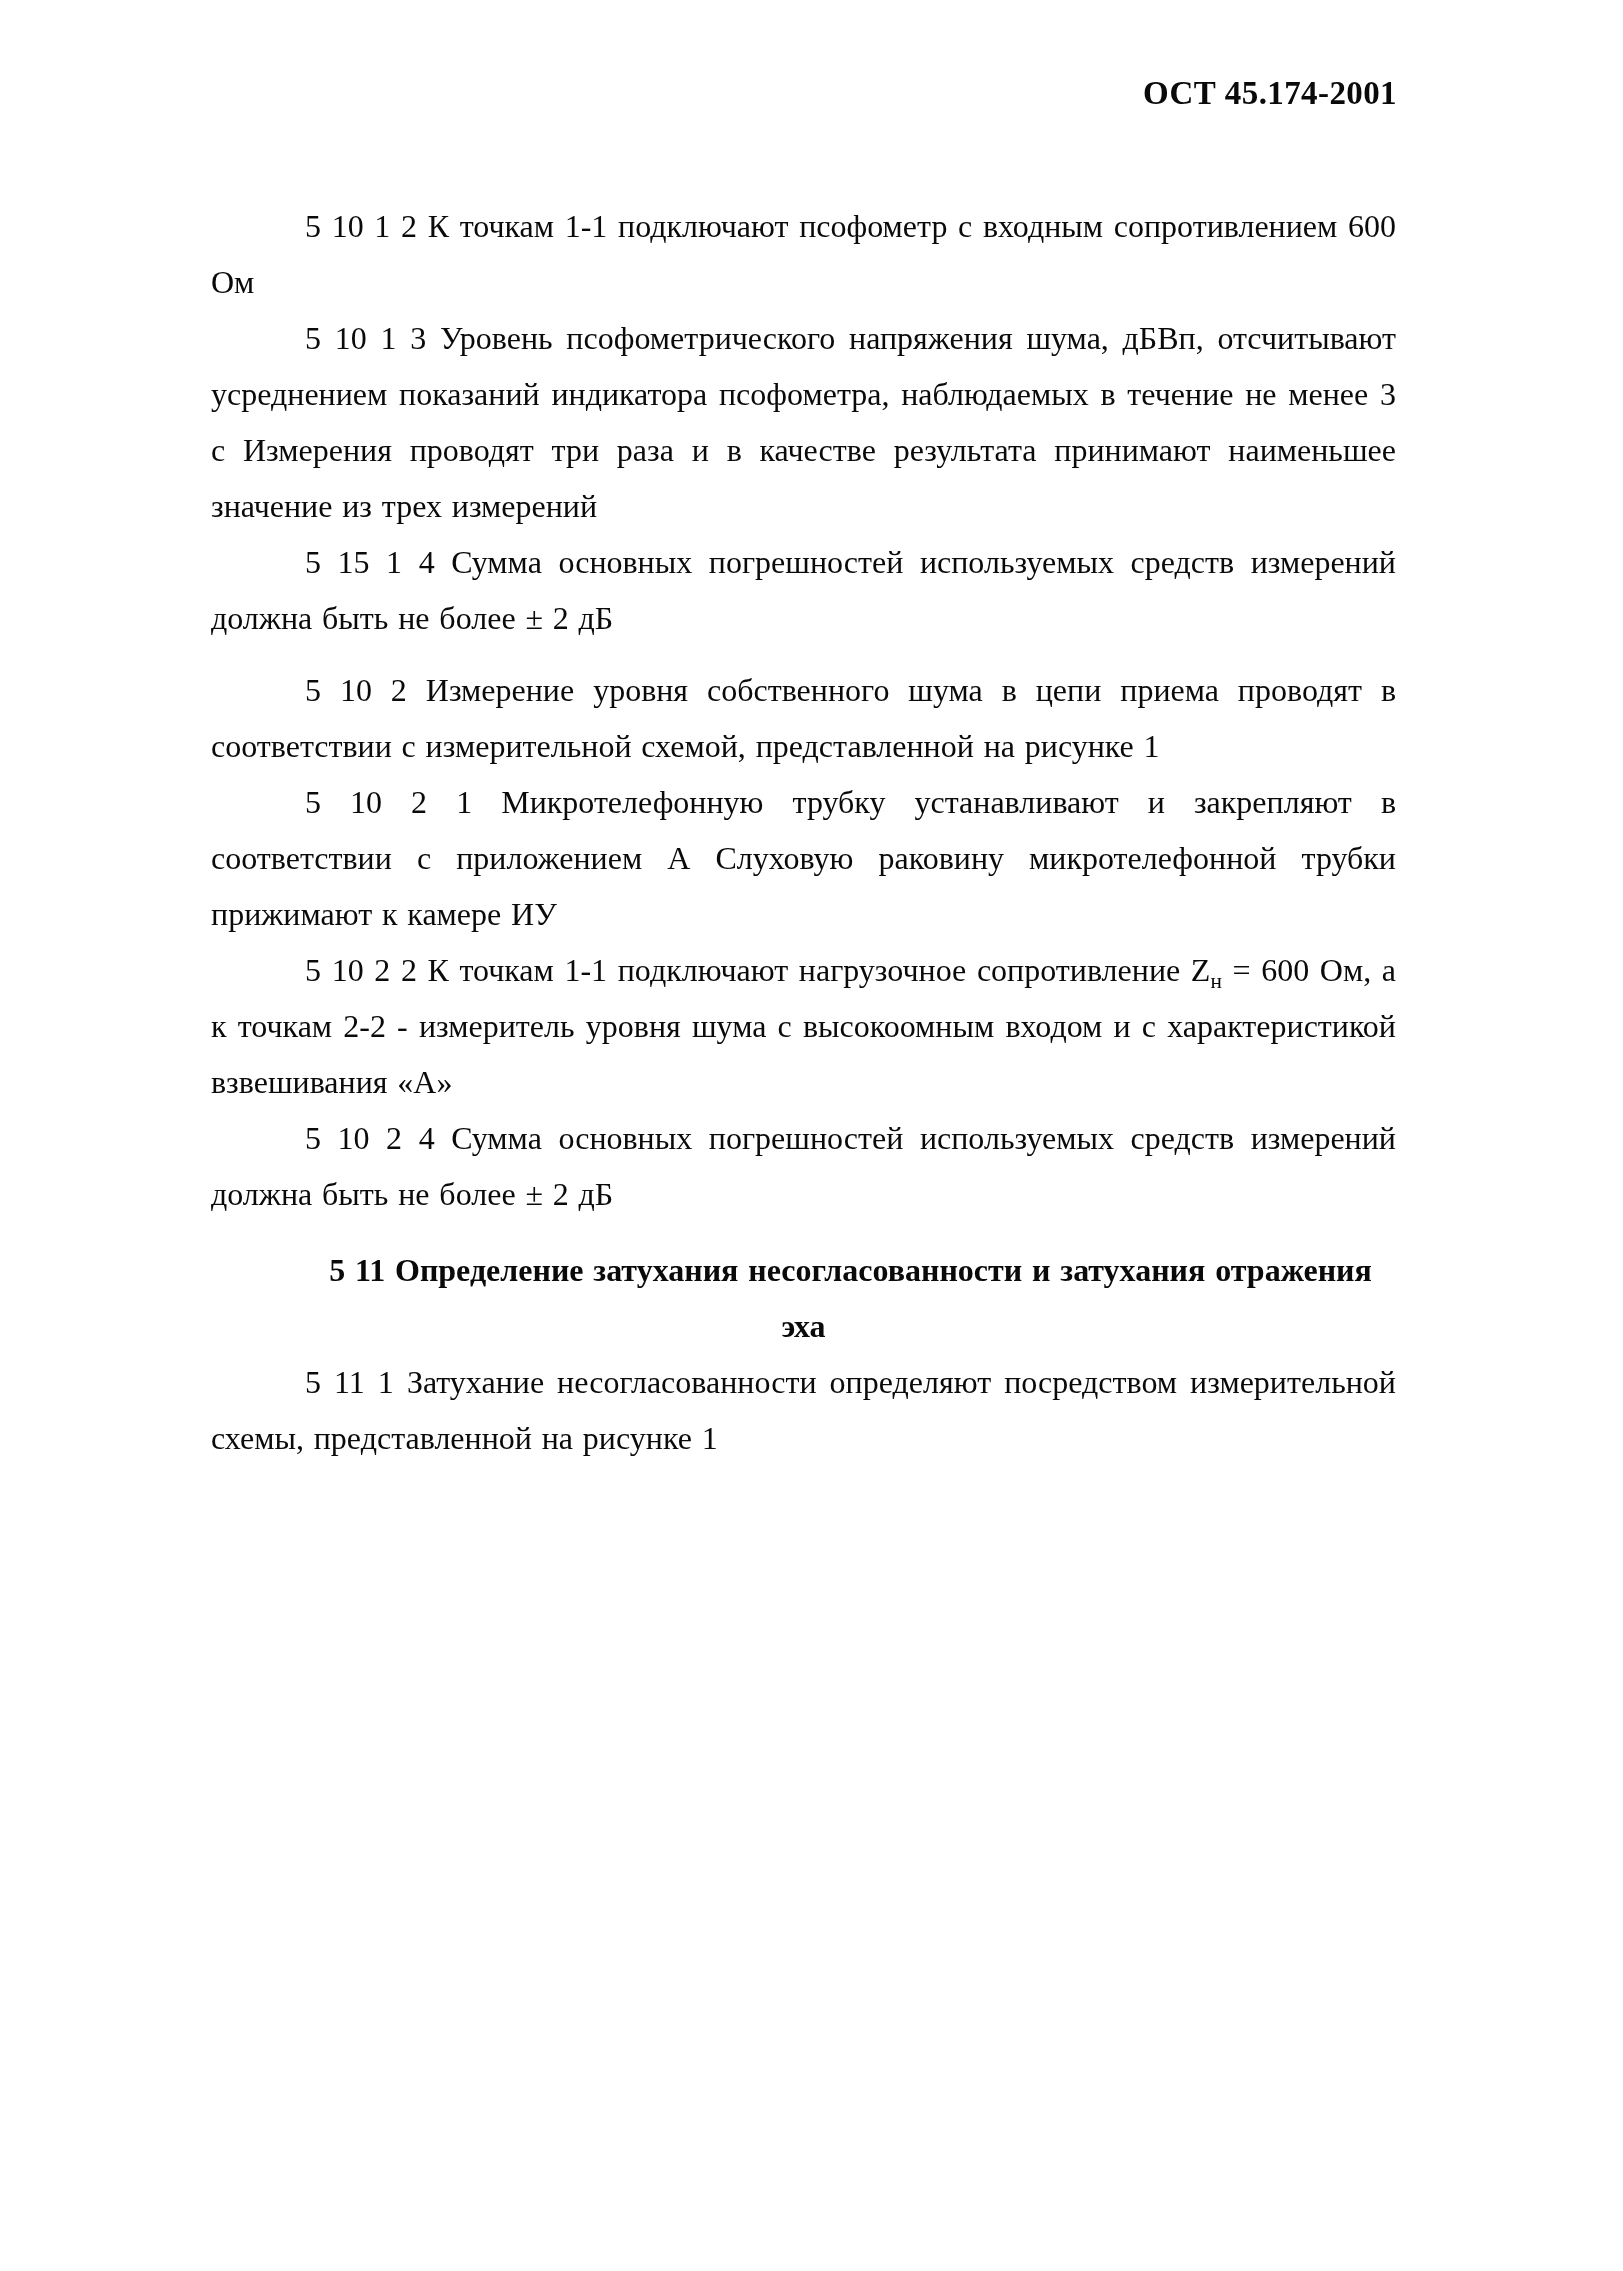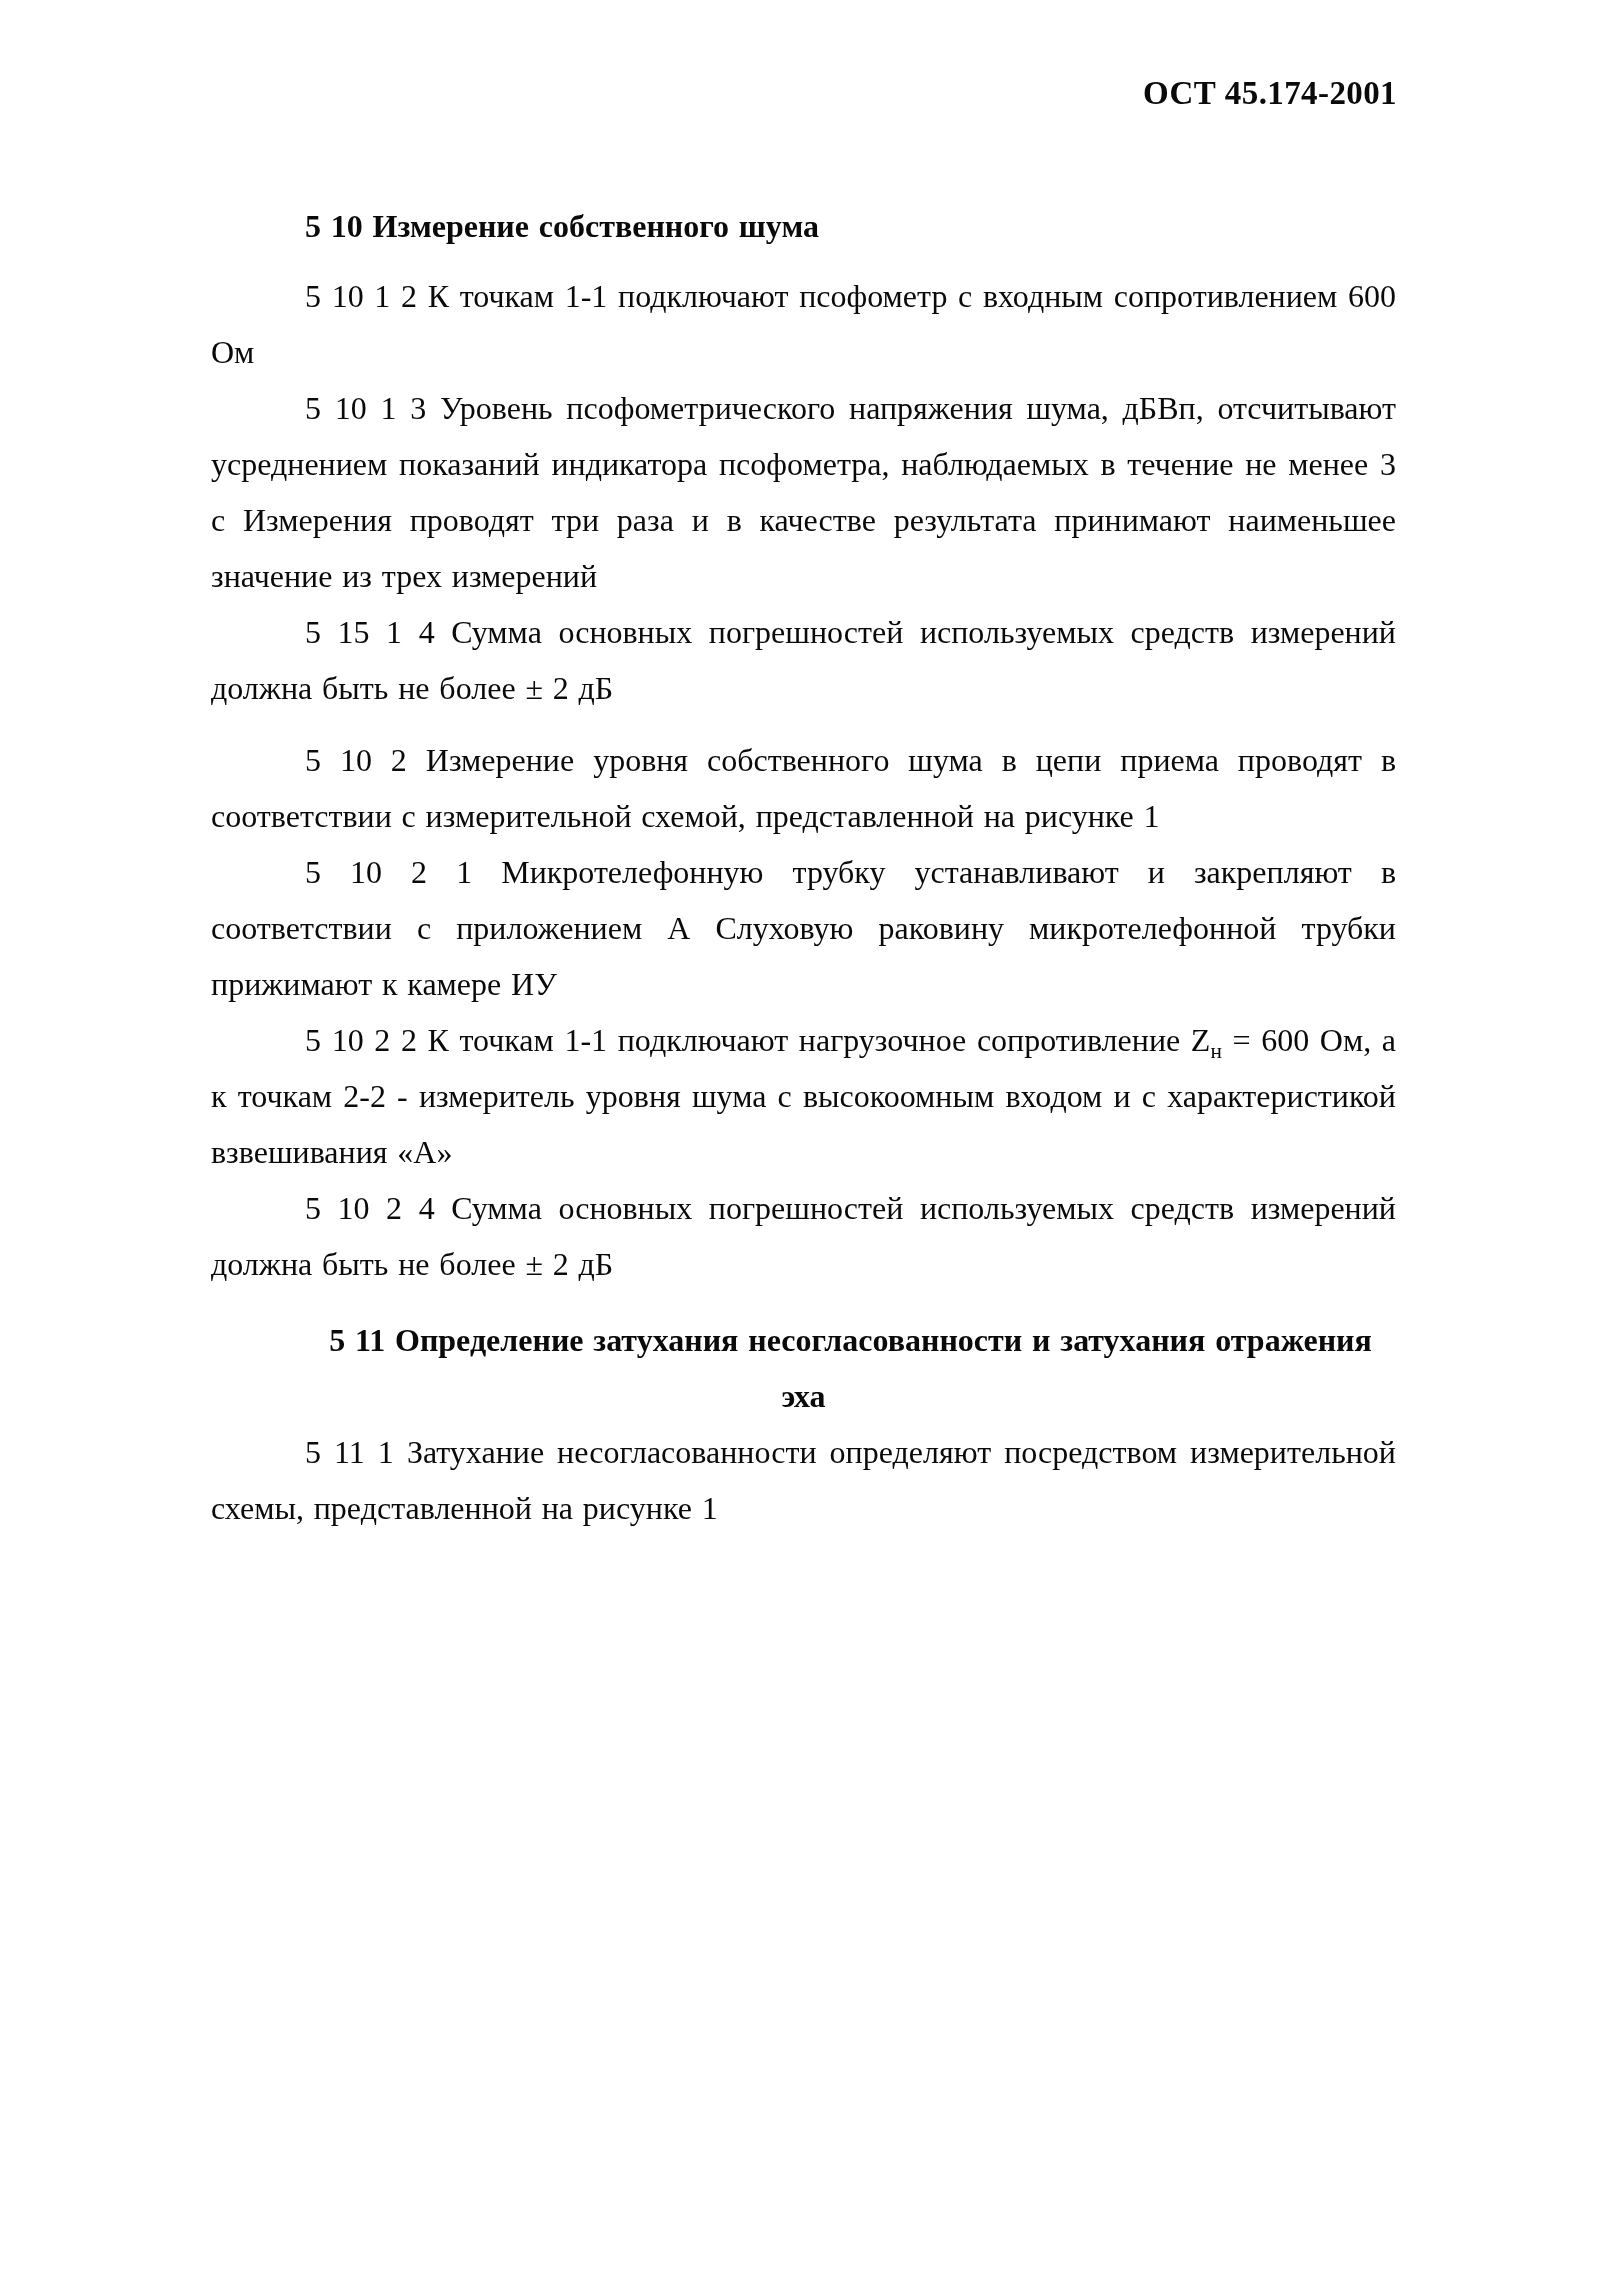--- a/index.html
+++ b/index.html
@@ -59,21 +59,20 @@
 </style>
 </head>
 <body>
 
 <div class="page">
 
   <div class="doc-header">ОСТ 45.174-2001</div>
 
   <div class="content">
 
-    <p class="para heading gap-below-sm">5 10  Измерение собственного шума</p>
 
 
 
     <p class="para">5 10 1 2  К точкам 1-1 подключают псофометр с входным сопротивлением 600 Ом</p>
 
     <p class="para">5 10 1 3  Уровень псофометрического напряжения шума, дБВп, отсчитывают усреднением показаний индикатора псофометра, наблюдаемых в течение не менее 3 с  Измерения проводят три раза и в качестве результата принимают наименьшее значение из трех измерений</p>
 
     <p class="para">5 15 1 4  Сумма основных погрешностей используемых средств измерений должна быть не более  ± 2 дБ</p>
 
     <p class="para gap-above-sm">5 10 2  Измерение уровня собственного шума в цепи приема проводят в соответствии с измерительной схемой, представленной на рисунке 1</p>

